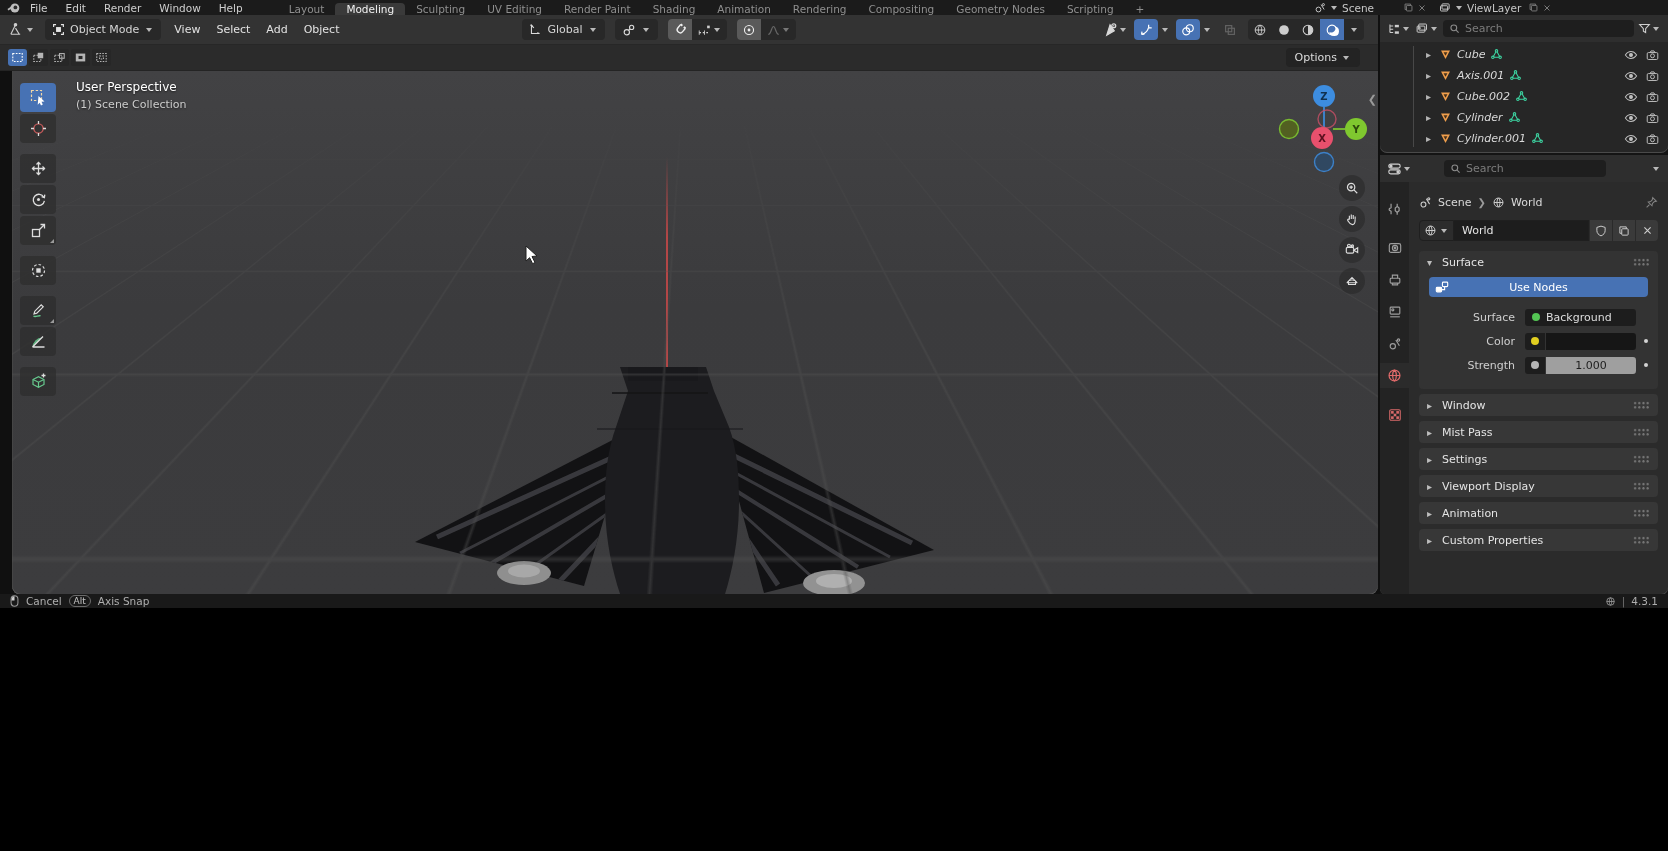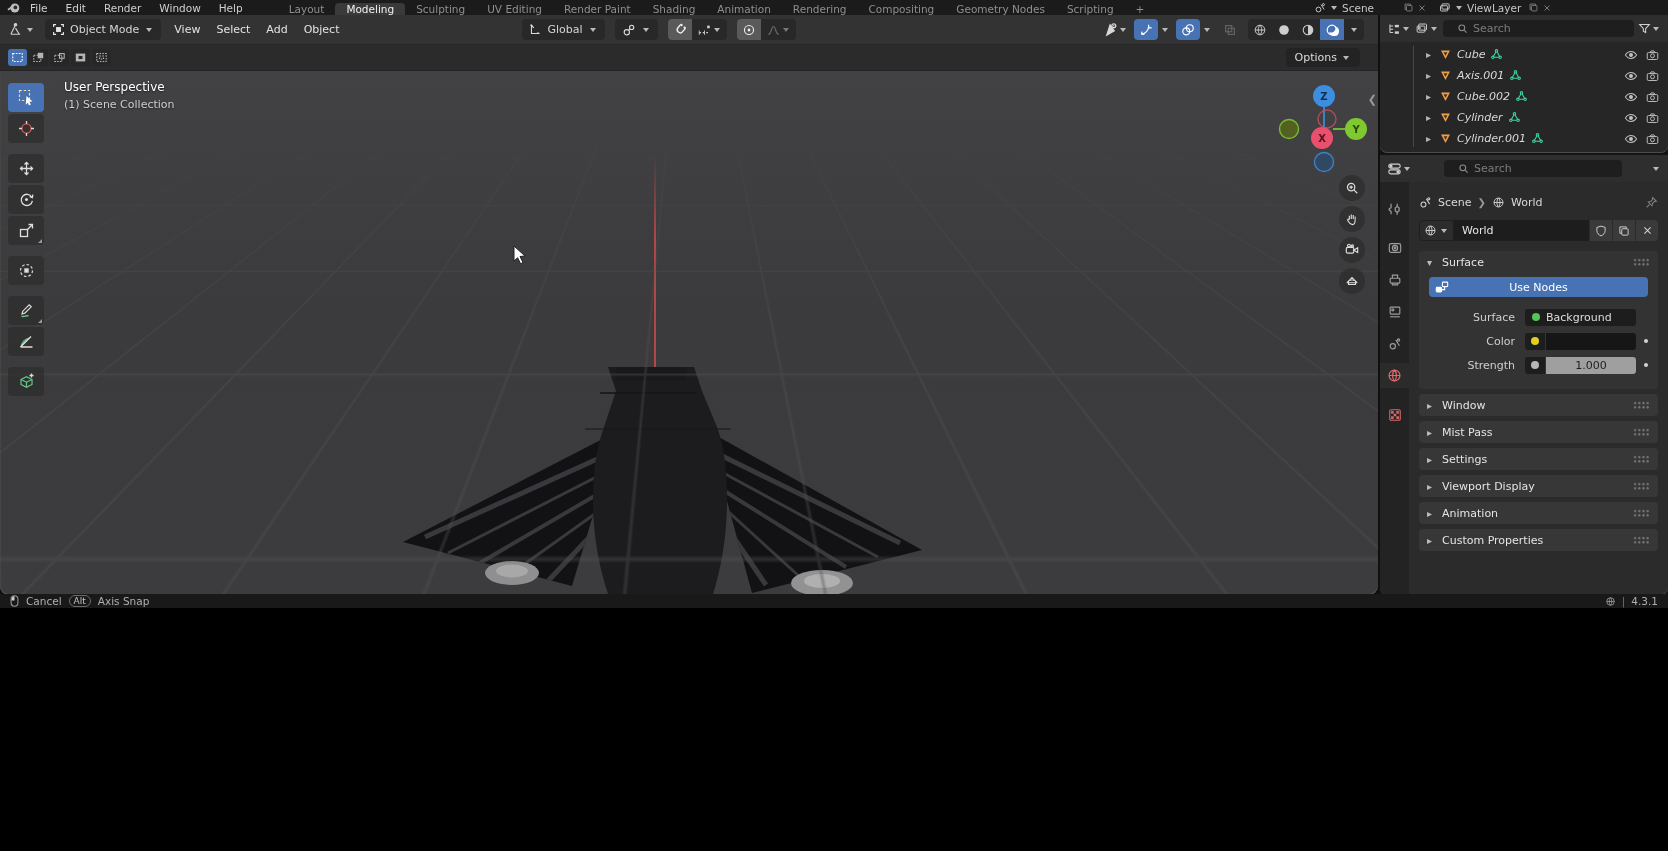--- a/index.html
+++ b/index.html
@@ -25,21 +25,21 @@
   .wgroup{display:flex;align-items:center;height:21px;background:#282828;border-radius:4px;overflow:hidden;}
   .wseg{display:flex;align-items:center;height:21px;padding:0 5px;cursor:pointer;}
   .wseg.lit{background:#5a5a5a;}
   .wseg.blue{background:#4772b4;}
   .tsettings{height:25px;background:#2b2b2b;display:flex;align-items:center;padding:0 8px;border-bottom:1px solid #242424;}
   .selmodes{display:flex;gap:2px;}
   .selmode{width:19px;height:17px;border-radius:3px;display:flex;align-items:center;justify-content:center;background:#272727;cursor:pointer;}
   .selmode.active{background:#4772b4;}
   .options-btn{margin-left:auto;margin-right:10px;display:flex;align-items:center;gap:4px;background:#232323;border-radius:4px;height:19px;padding:0 9px;color:#dcdcdc;cursor:pointer;}
   
-  .viewport{flex:1;position:relative;background:linear-gradient(#424244 0%,#3b3b3d 45%,#3c3c3e 100%);overflow:hidden;border-radius:0 0 9px 9px;box-shadow:inset 0 -1px 0 #575757,inset 1px 0 0 #454545;}
+  .viewport{flex:1;position:relative;background:linear-gradient(#424244 0%,#3b3b3d 45%,#3c3c3e 100%);overflow:hidden;border-radius:0 0 9px 9px;box-shadow:inset 0 -1px 0 #575757,inset 1px 0 0 #454545;margin-left:12px;}
   .gridfloor{position:absolute;left:-420px;right:-420px;top:55px;height:1700px;
     background-image:linear-gradient(#4f4f4f 1px,transparent 1px),linear-gradient(90deg,#4f4f4f 1px,transparent 1px);
     background-size:64px 64px;transform-origin:50% 0;transform:perspective(430px) rotateX(63deg);opacity:.42;
     -webkit-mask-image:linear-gradient(transparent 0,#000 14%);mask-image:linear-gradient(transparent 0,#000 14%);}
   .axis-v{position:absolute;left:654px;top:86px;bottom:0;width:1.5px;background:linear-gradient(rgba(190,70,70,0),rgba(200,72,72,.85) 80px,rgba(200,72,72,.85));}
   .axis-h{position:absolute;left:0;right:0;top:541px;height:1.5px;background:rgba(125,165,48,.85);}
   .vp-label{position:absolute;left:64px;top:9px;color:#ffffff;font-size:12px;text-shadow:0 1px 2px rgba(0,0,0,.6);}
   .vp-label2{position:absolute;left:64px;top:27px;color:#cdcdcd;font-size:11px;text-shadow:0 1px 2px rgba(0,0,0,.5);}
   
   .tools{position:absolute;left:8px;top:12px;display:flex;flex-direction:column;gap:2px;}
@@ -49,21 +49,21 @@
   .tool.variant:after{content:"";position:absolute;right:2px;bottom:2px;border-left:4px solid transparent;border-bottom:4px solid #9a9a9a;}
   
   .navbtns{position:absolute;right:13px;top:104px;display:flex;flex-direction:column;gap:5px;}
   .navbtn{width:26px;height:26px;border-radius:50%;background:rgba(38,38,38,.55);display:flex;align-items:center;justify-content:center;cursor:pointer;}
   .collapse-arrow{position:absolute;right:1px;top:22px;color:#9a9a9a;font-size:11px;cursor:pointer;}
   .gz{position:absolute;right:0;top:12px;width:110px;height:100px;}
   
   .rightcol{position:absolute;top:15px;right:0;width:288px;bottom:13px;display:flex;flex-direction:column;background:#141414;}
   .outliner{height:138px;background:#262626;display:flex;flex-direction:column;box-shadow:inset 0 -1px 0 #4a4a4a;border-radius:0 0 7px 7px;}
   .o-head{height:27px;background:#2e2e2e;display:flex;align-items:center;gap:4px;padding:0 7px;}
-  .pill{flex:1;display:flex;align-items:center;gap:5px;background:#1e1e1e;border-radius:4px;height:17px;padding:0 14px;color:#7c7c7c;}
+  .pill{flex:1;display:flex;align-items:center;gap:5px;background:#1e1e1e;border-radius:4px;height:17px;padding:0 6px;color:#7c7c7c;}
   .o-rows{flex:1;padding-top:2px;position:relative;}
   .o-rows:before{content:"";position:absolute;left:33px;top:4px;bottom:6px;width:1px;background:#484848;}
   .orow{height:21px;display:flex;align-items:center;gap:5px;padding-left:46px;cursor:pointer;}
   .orow .oname{color:#dadada;font-style:italic;}
   .orow .right-ics{margin-left:auto;display:flex;gap:8px;padding-right:9px;}
   .ochev{color:#b5b5b5;font-size:10px;width:8px;}
   
   .props{flex:1;margin-top:2px;background:#2b2b2b;display:flex;flex-direction:column;box-shadow:inset 0 -1px 0 #4a4a4a;border-radius:0 0 7px 7px;overflow:hidden;}
   .p-head{height:27px;background:#2e2e2e;display:flex;align-items:center;gap:6px;padding:0 7px;}
   .p-body{flex:1;display:flex;min-height:0;}

